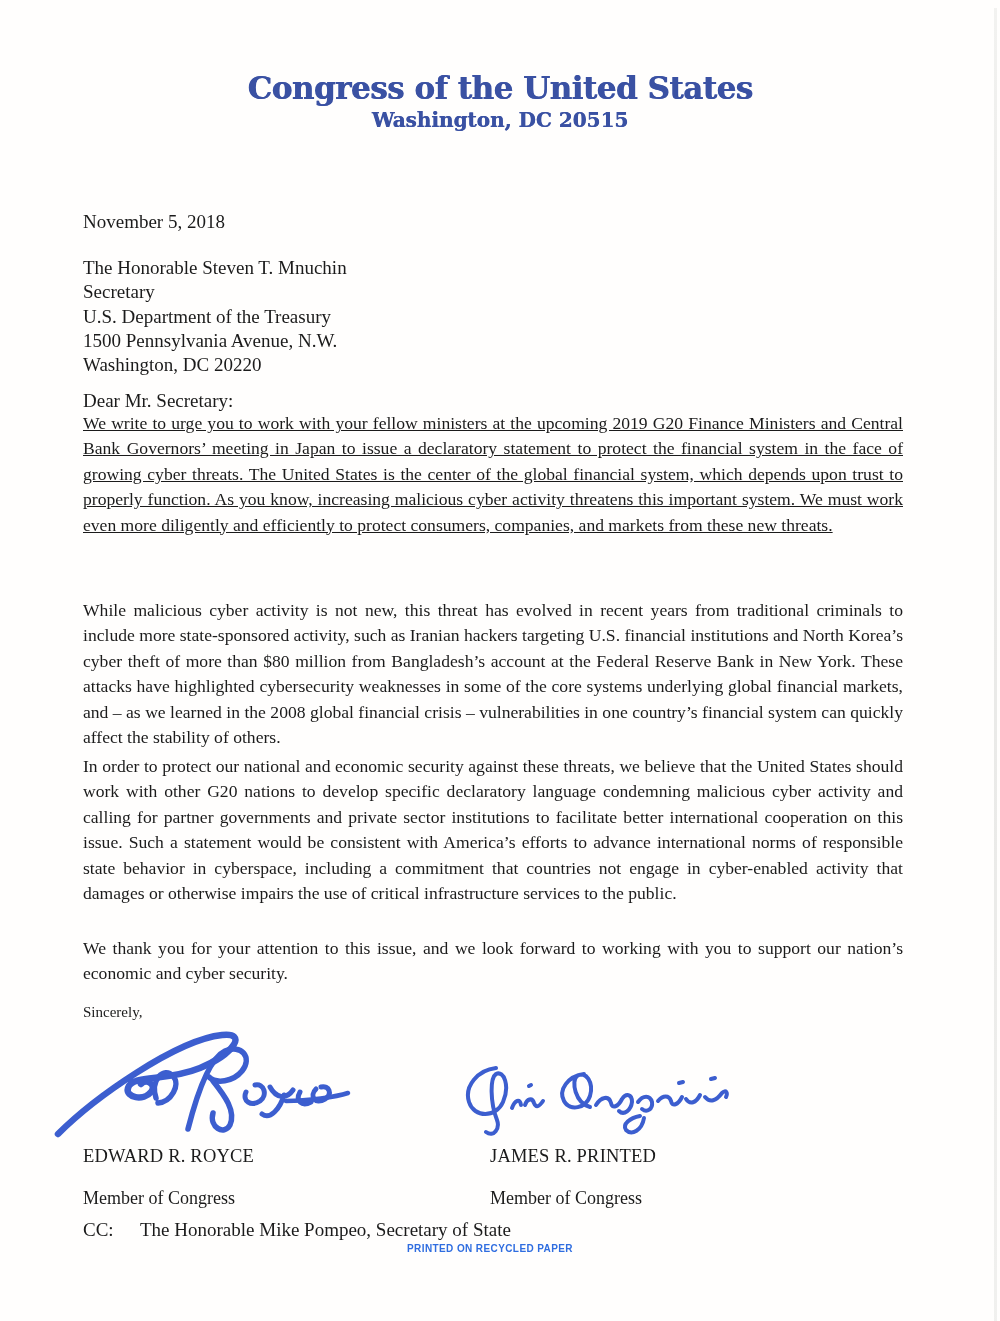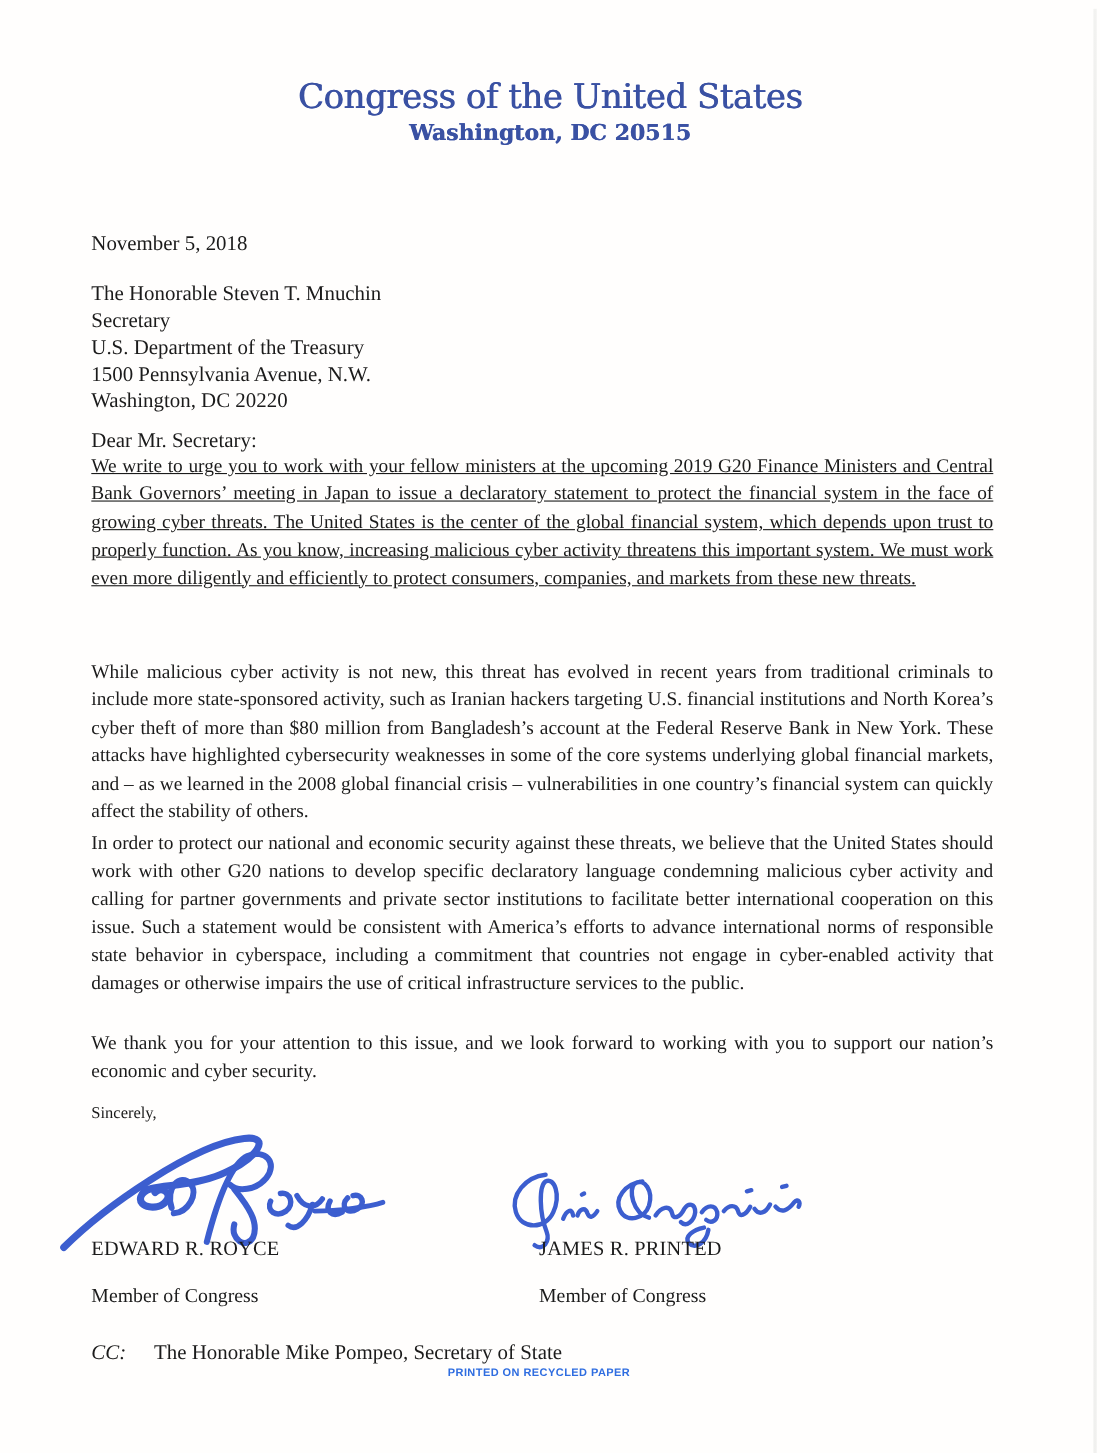--- a/index.html
+++ b/index.html
@@ -9,21 +9,21 @@
     height:1321px;
     background:#fffefd;
     overflow:hidden;
     font-family:"Liberation Serif", serif;
     color:#1b1b1b;
   }
   
   .letterhead{position:absolute;top:70px;left:0;width:1000px;text-align:center;color:#3a51a3;}
   .letterhead .org{
     font-family:"DejaVu Serif", serif;
-    font-weight:normal;
+    font-weight:bold;
     font-size:31px;
     letter-spacing:-0.5px;
     text-shadow:0.6px 0 0 #3a51a3;
   }
   .letterhead .org-address{
     font-family:"DejaVu Serif", serif;
     font-weight:bold;
     font-size:20px;
     margin-top:2px;
     text-shadow:0.4px 0 0 #3a51a3;
@@ -41,24 +41,24 @@
   .p1{top:411px;text-decoration:underline;}
   .p2{top:598px;}
   .p3{top:754px;}
   .p4{top:936px;}
   .closing{top:1004px;left:83px;font-size:15px;}
   .sig-royce{top:1008px;left:50px;width:302px;height:132px;}
   .sig-langevin{top:1056px;left:460px;width:282px;height:92px;}
   .signer{font-size:18.5px;}
   .signer-left{top:1126px;left:83px;}
   .signer-right{top:1126px;left:490px;}
-  .signer .name{letter-spacing:0.2px;}
+  .signer .name{letter-spacing:0.2px;margin-top:20px;}
   .signer .title{margin-top:21px;font-size:18px;}
   .cc{top:1219px;left:83px;font-size:19px;}
-  .cc .cc-label{display:inline-block;width:57px;font-style:italic;}
+  .cc .cc-label{display:inline-block;width:57px;}
   .footer-note{
     top:1243px;left:0;width:980px;text-align:center;
     font-family:"Liberation Sans", sans-serif;
     font-size:10px;font-weight:bold;letter-spacing:0.4px;
     color:#2f6de0;
   }
   
   .scan-edge{
     top:8px;left:994px;width:3px;height:1313px;
     background:linear-gradient(#f1f1ef,#e6e6e4 30%,#e9e9e7 70%,#efefed);

